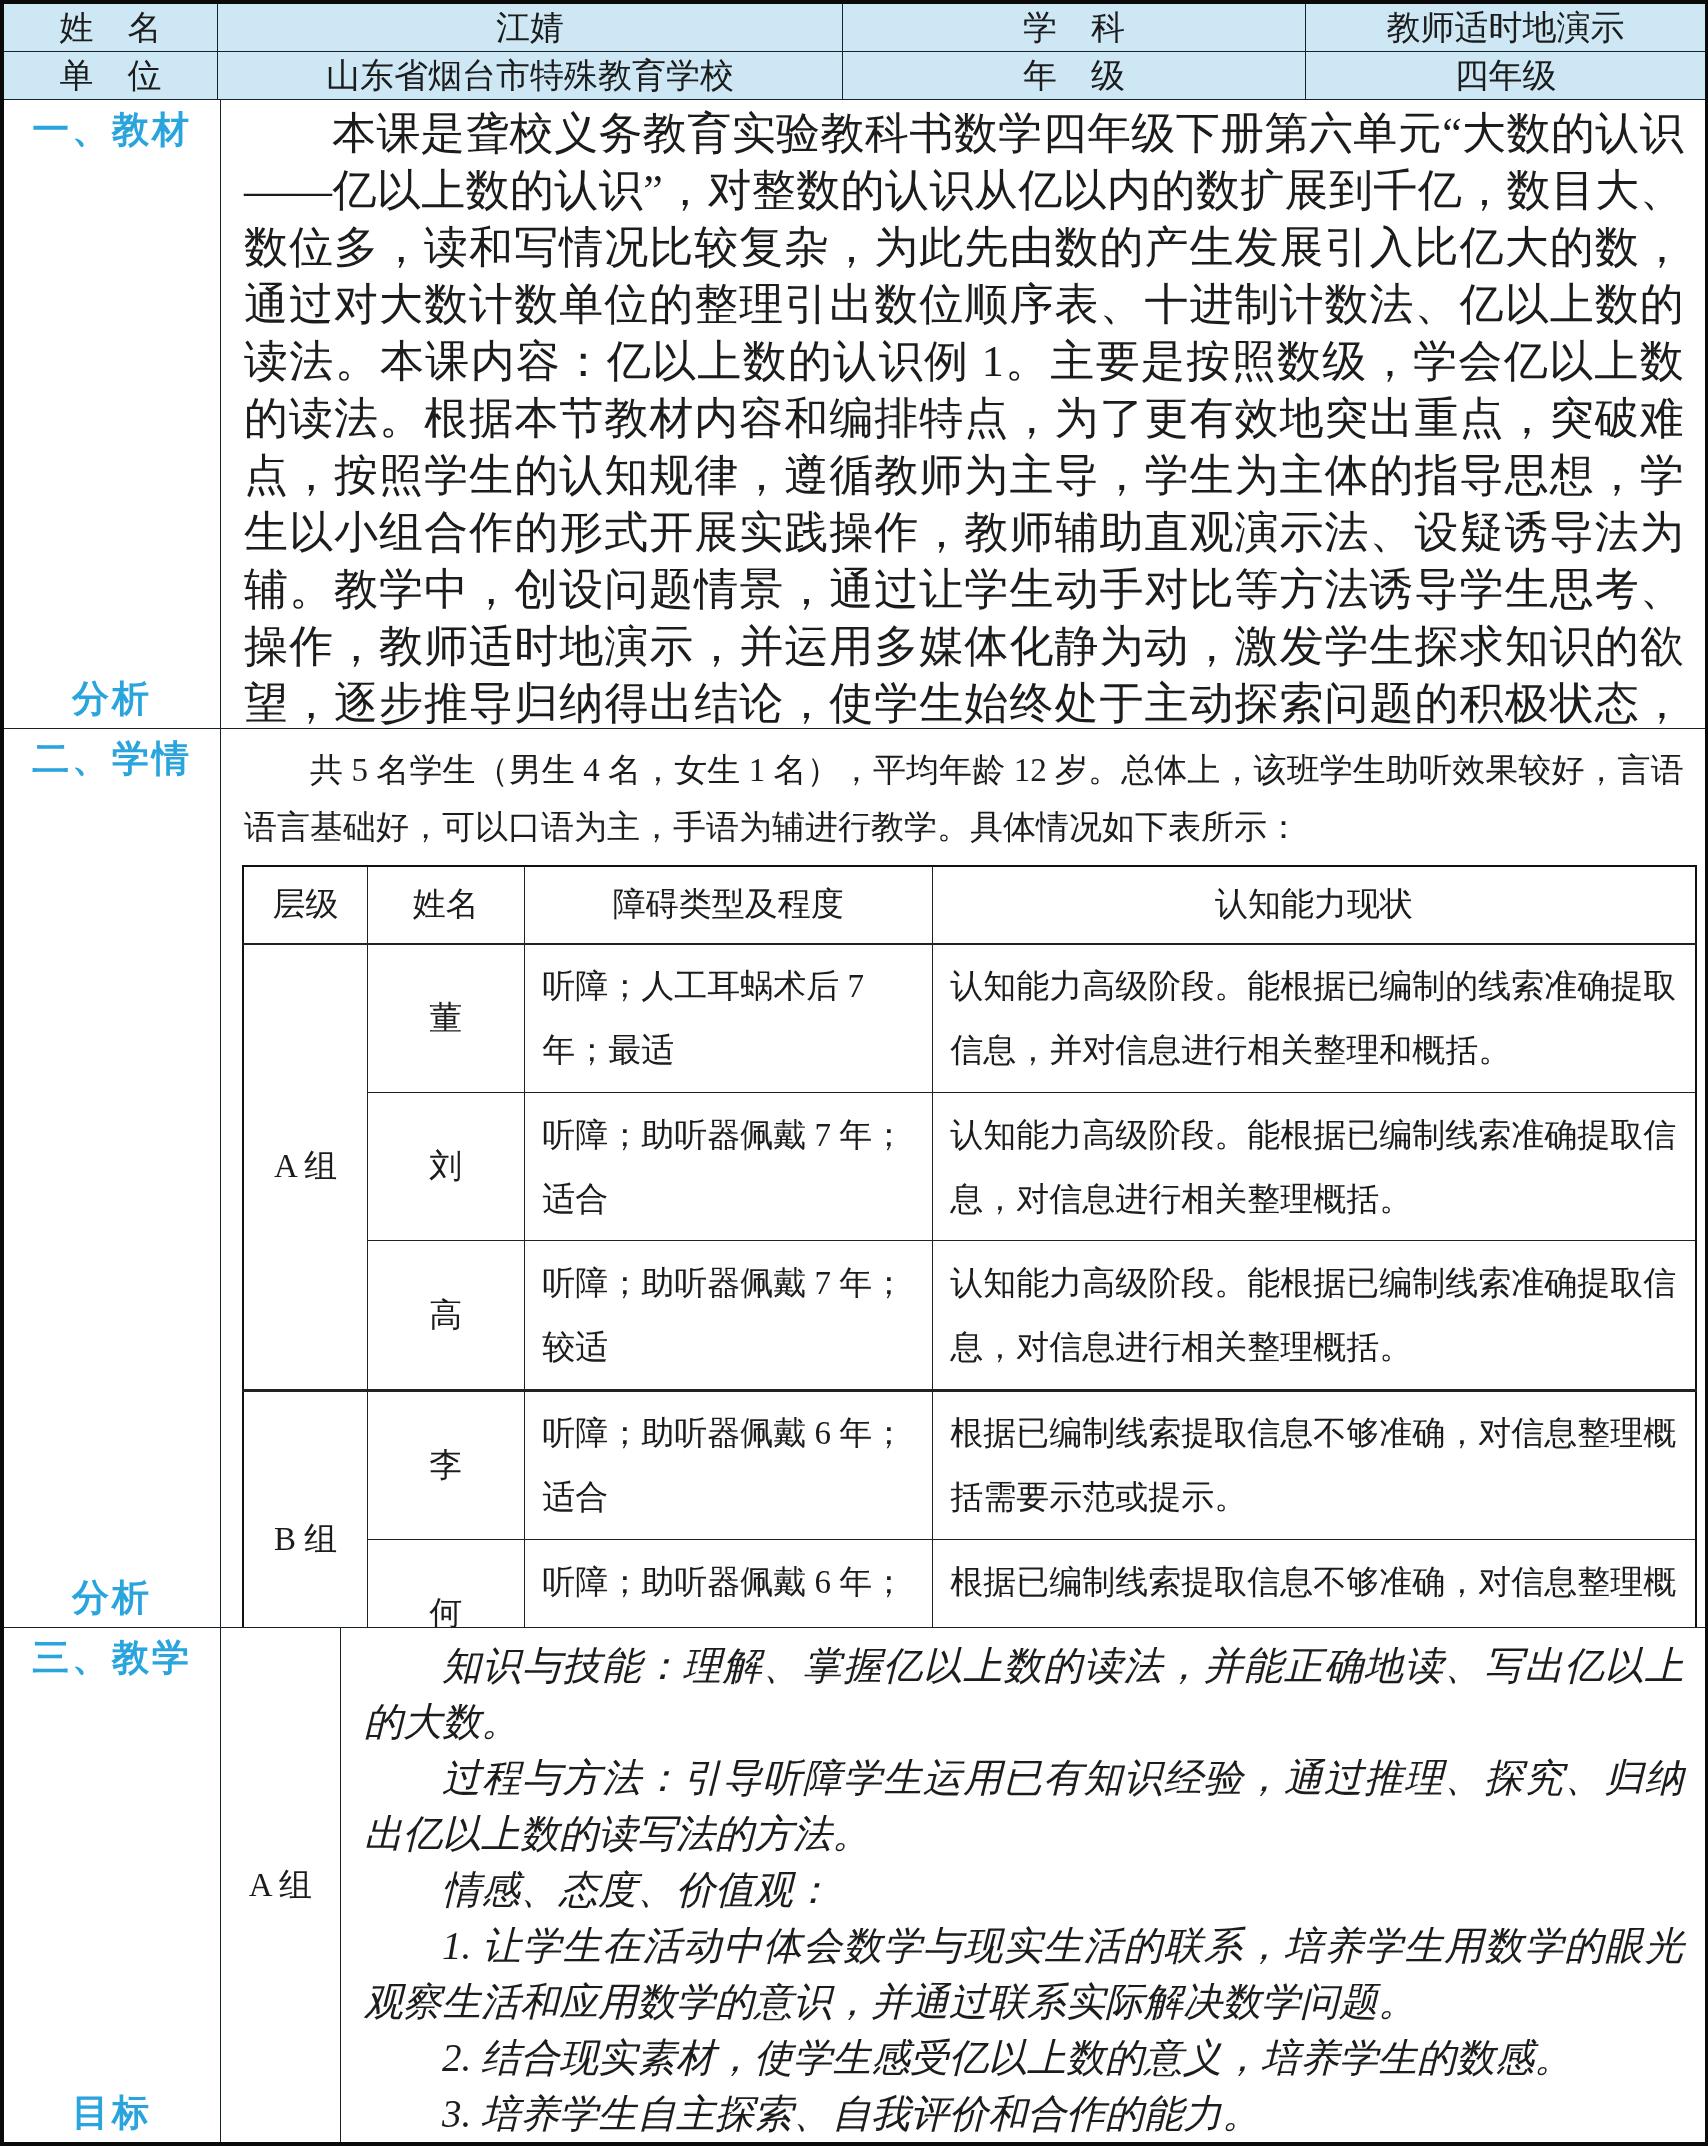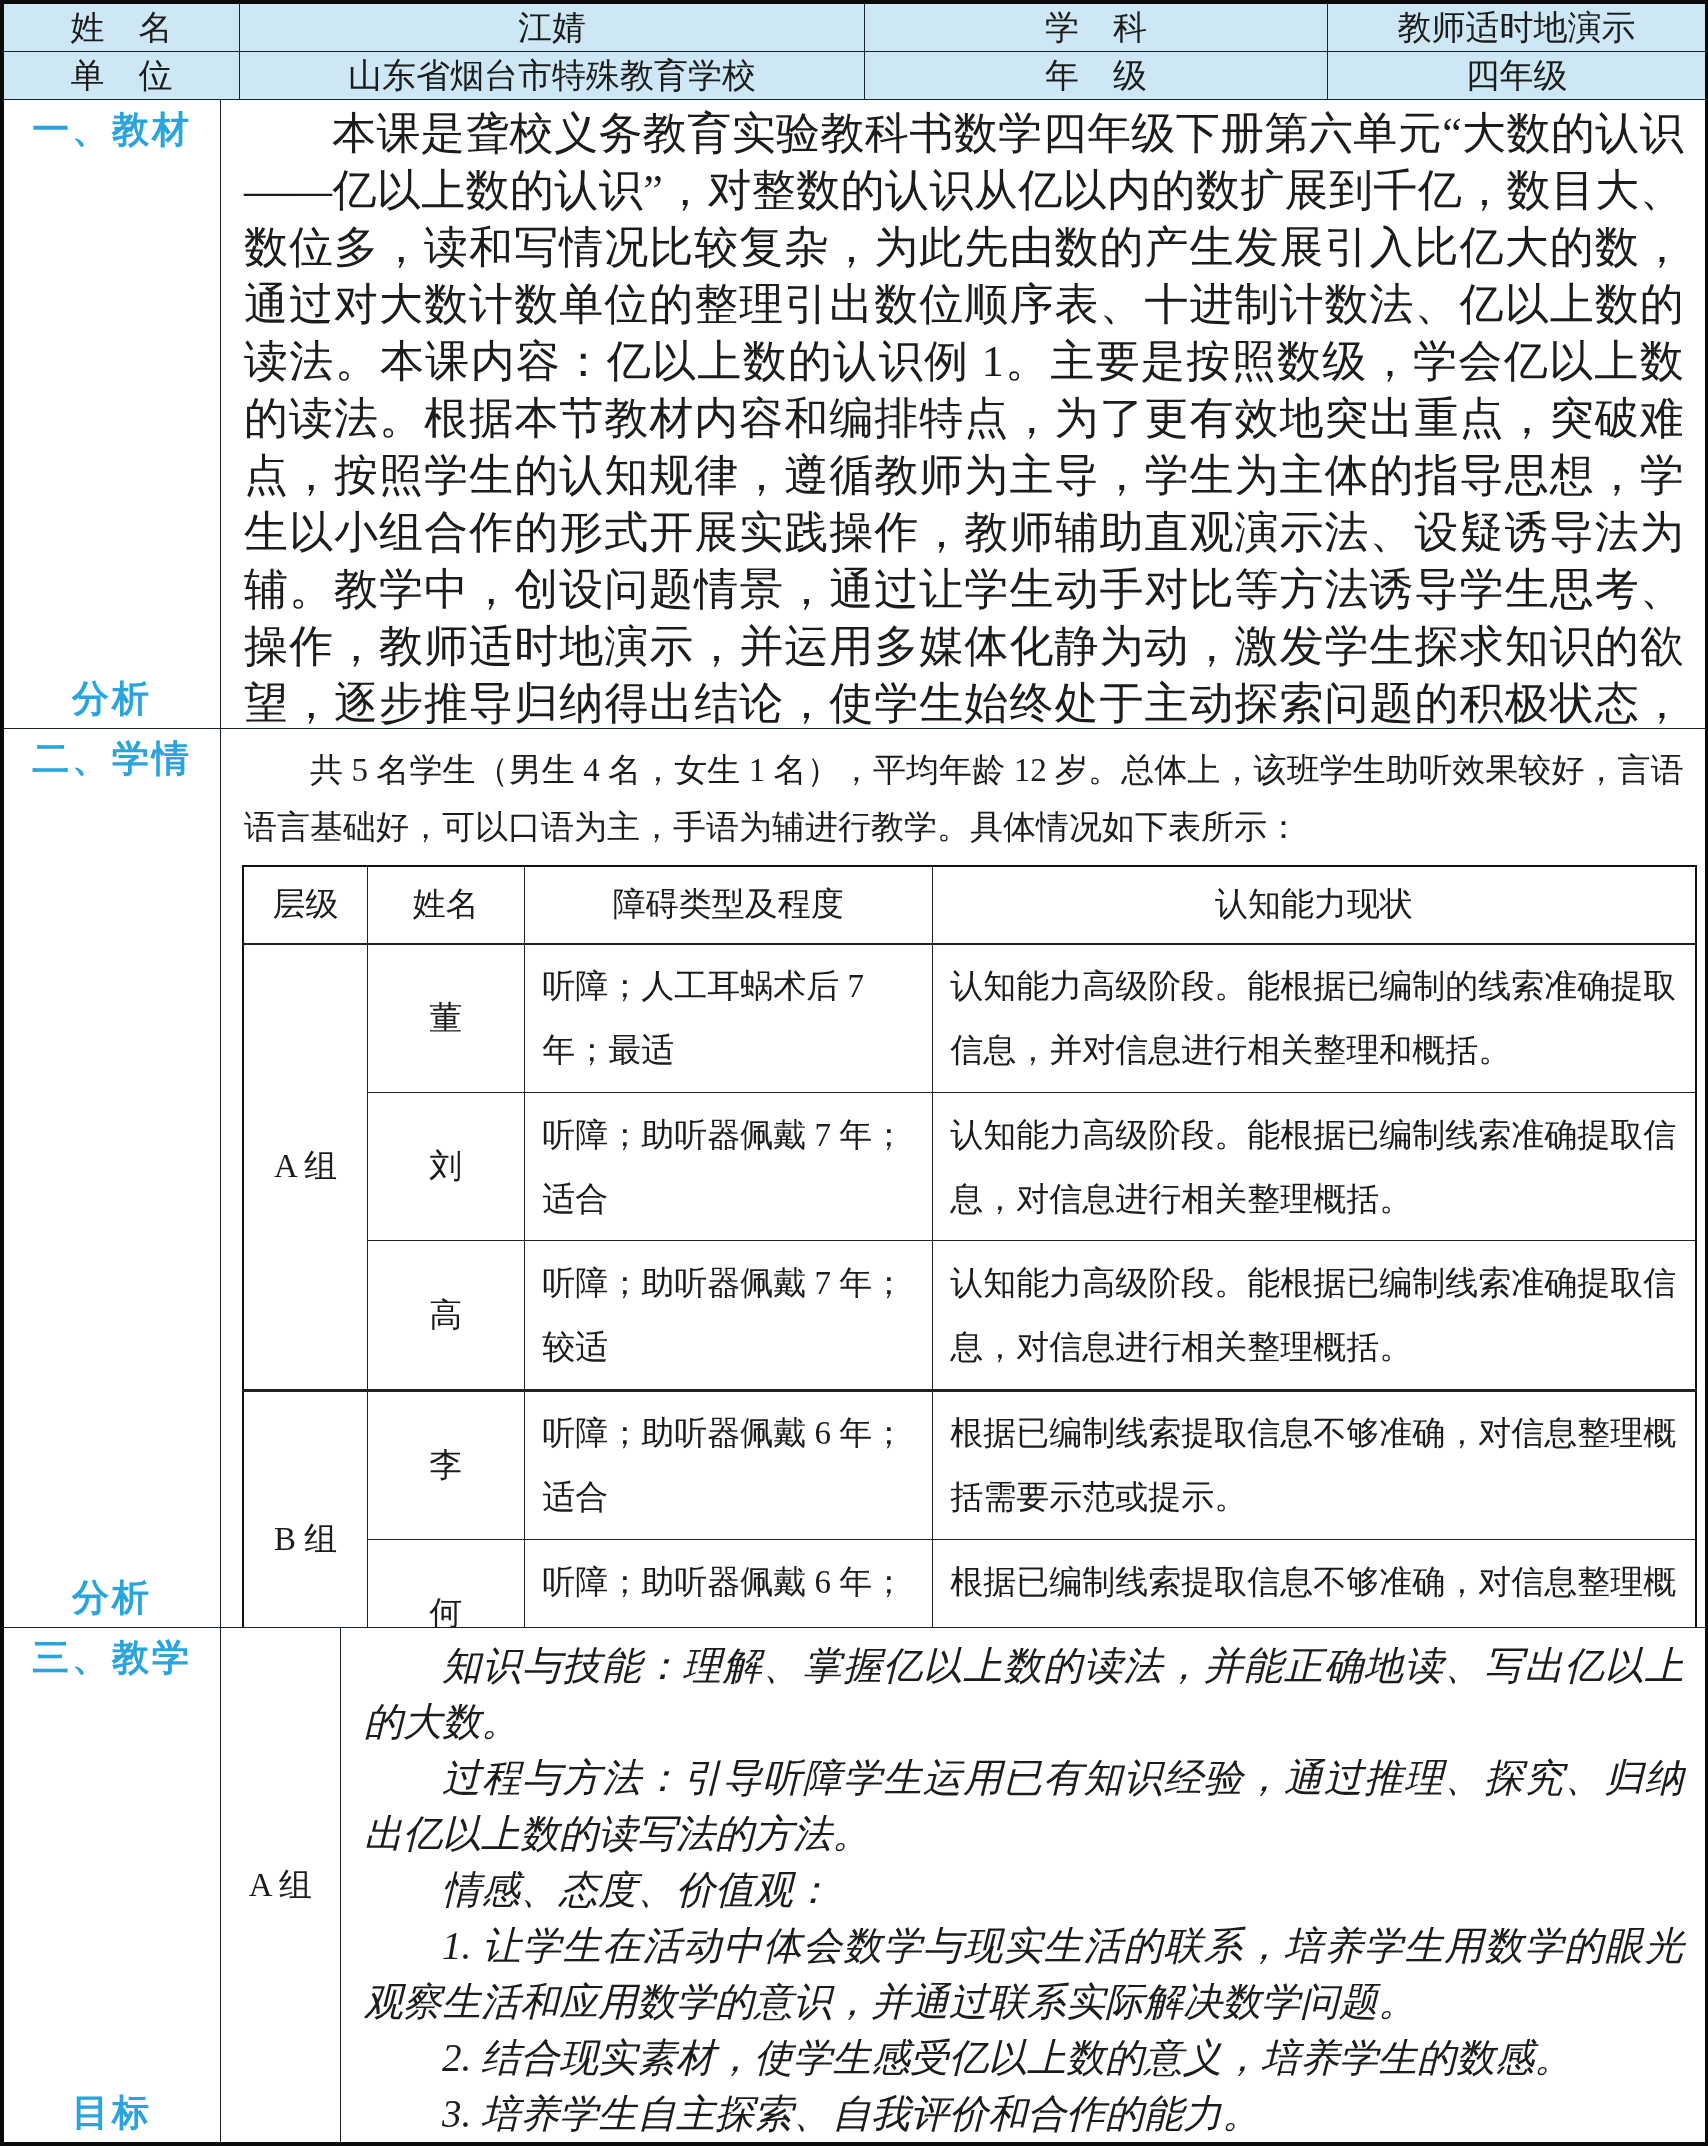--- a/index.html
+++ b/index.html
@@ -9,21 +9,21 @@
     width:1709px; height:2146px;
     border:4.9px solid #0a0a0a;
     display:flex; flex-direction:column;
     font-family:"Liberation Serif","DejaVu Serif",serif;
     color:#1c1c1c; background:#ffffff;
   }
   
   .hrow { display:flex; height:78px; background:#cde8f4; border-bottom:1.9px solid #17232b; }
   .hcell { display:flex; align-items:center; justify-content:center;
            font-size:34px; border-right:1.9px solid #17232b; }
-  .hcell.c1 { width:236px; }
+  .hcell.c1 { width:214px; }
   .hcell.c2 { width:625px; }
   .hcell.c3 { width:463px; }
   .hcell.c4 { flex:1; border-right:none; }
   
   .sec { display:flex; border-bottom:1.9px solid #17232b; }
   .sec:last-child { border-bottom:none; }
   .sec-label {
     width:217px; border-right:1.9px solid #17232b;
     display:flex; flex-direction:column; align-items:center; justify-content:space-between;
     font-family:"Liberation Sans","DejaVu Sans",sans-serif;

